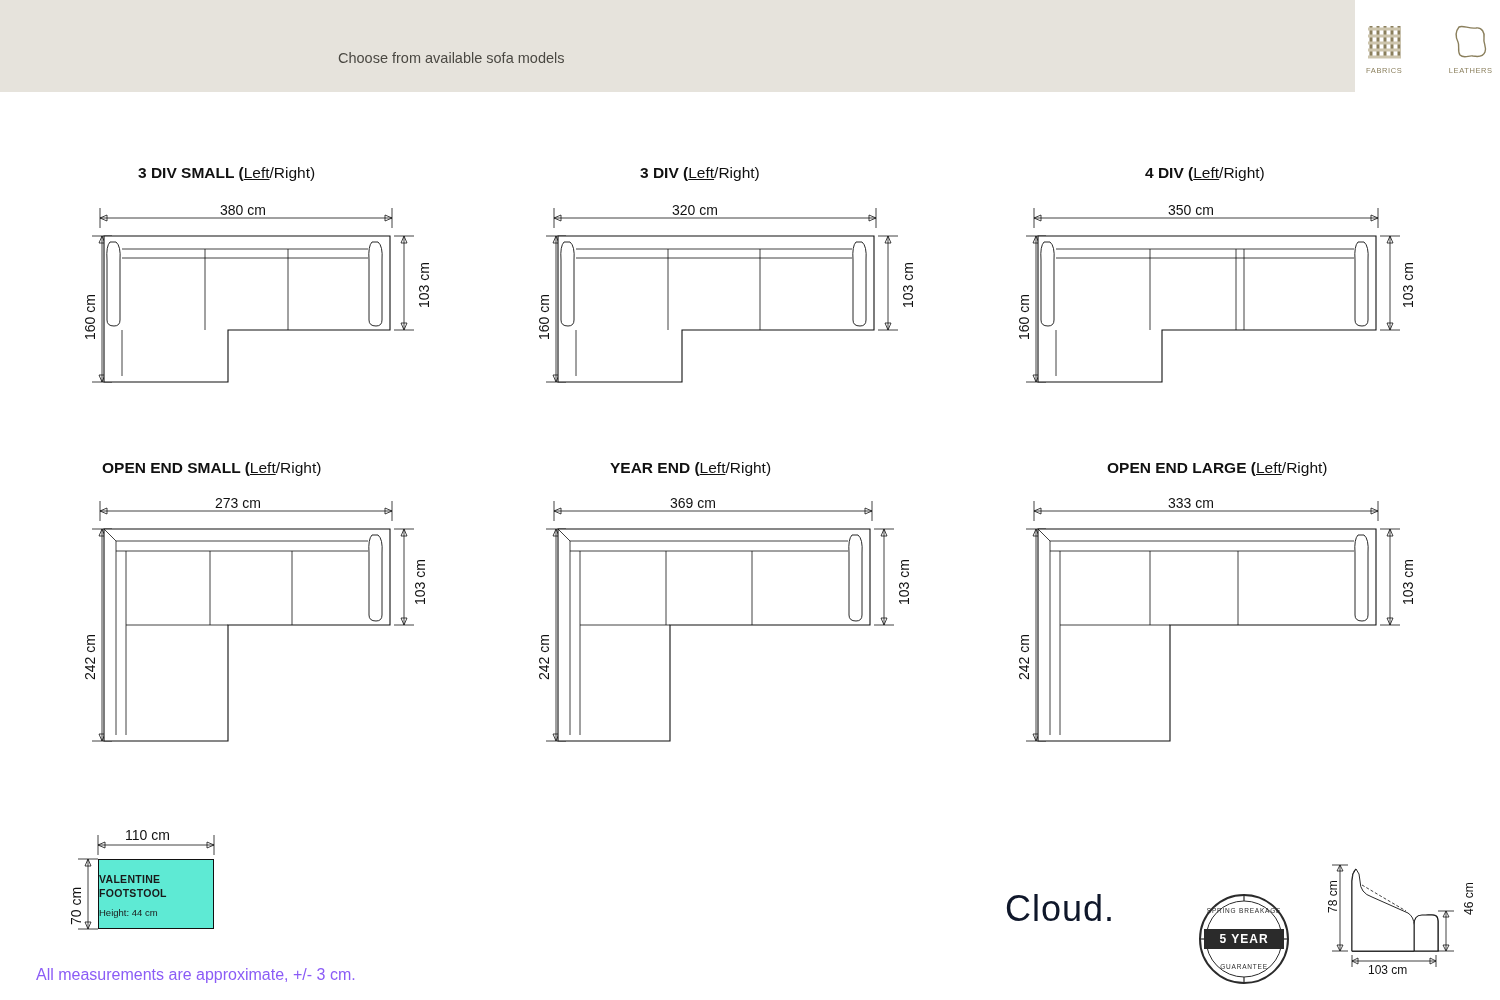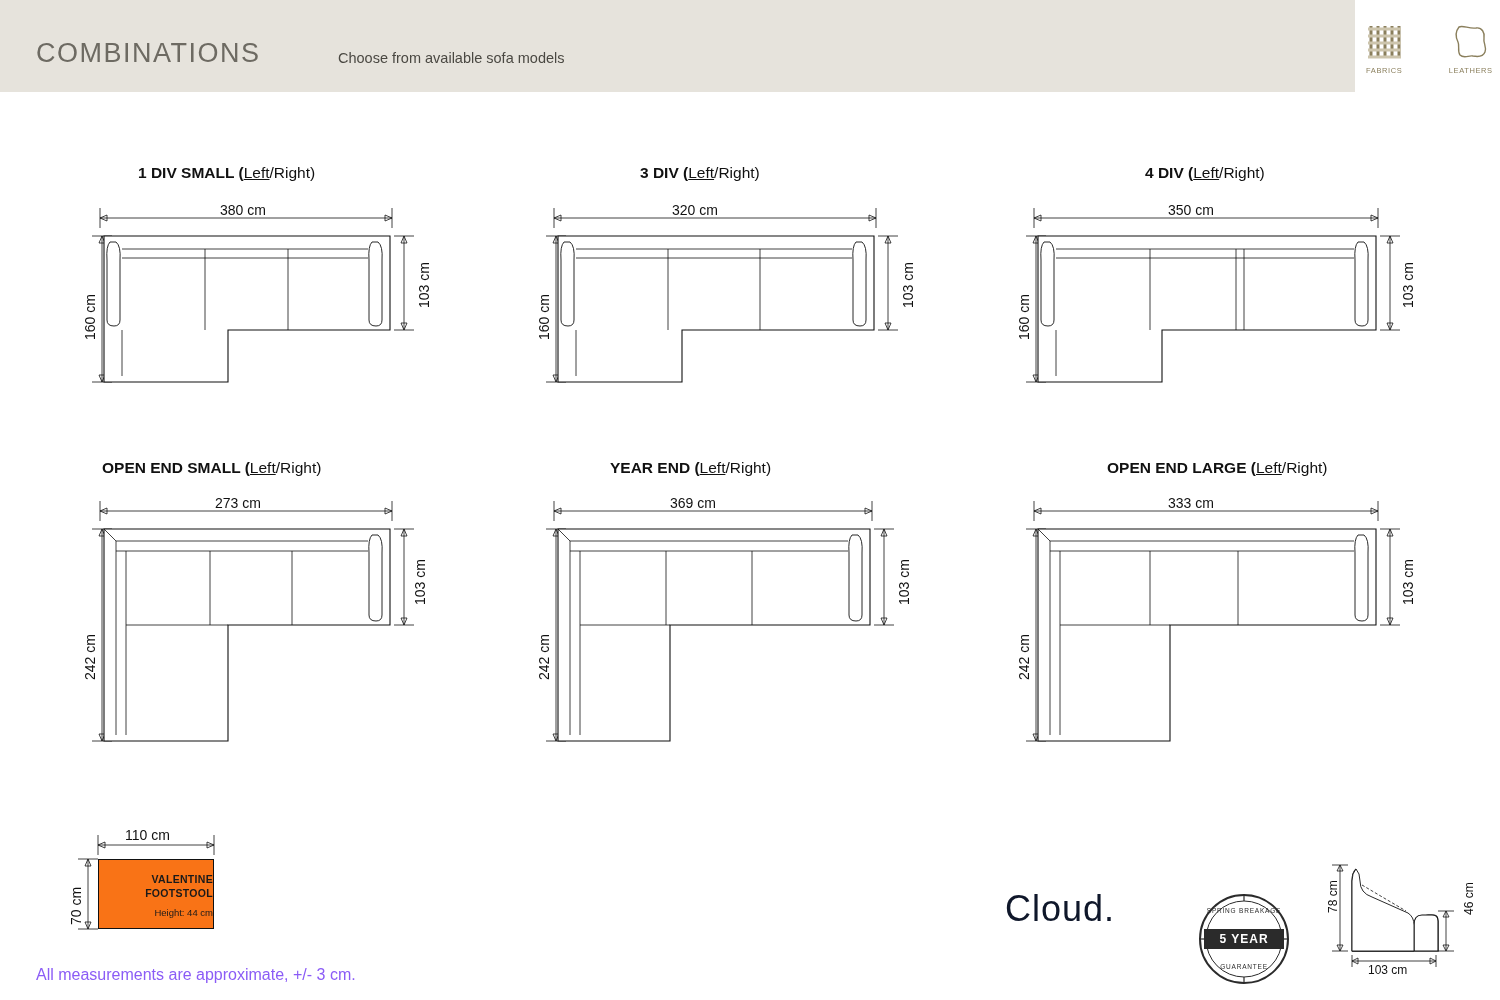--- a/index.html
+++ b/index.html
@@ -103,22 +103,22 @@
   svg { display: block; overflow: visible; }
   .ln-thin { stroke: #111; stroke-width: 0.8; fill: none; }
   .sofa { stroke: #111; stroke-width: 1.1; fill: #ffffff; }
   .sofa-in { stroke: #111; stroke-width: 0.9; fill: #ffffff; }
   .dim { stroke: #111; stroke-width: 0.8; fill: none; }
 
   
   .footstool-box {
     position: absolute;
     border: 1px solid #111;
-    background: #f97316;
-    text-align: right;
+    background: #5eead4;
+    text-align: left;
     box-sizing: border-box;
   }
   .fs-name {
     font-size: 10.5px;
     font-weight: bold;
     line-height: 14px;
     margin-top: 12px;
     letter-spacing: .3px;
   }
   .fs-h {
@@ -171,21 +171,20 @@
     letter-spacing: 1px;
     display: flex;
     align-items: center;
     justify-content: center;
   }
 </style>
 </head>
 <body>
 
 <div class="header">
-  <div class="header-title">COMBINATIONS</div>
   <div class="header-sub">Choose from available sofa models</div>
   <div class="header-icons">
     <div class="hicon">
       <div class="glyph">
         <svg width="34" height="36" viewBox="0 0 34 36">
           <g stroke="#8a7f5c" stroke-width="3" fill="none">
             <line x1="4" y1="2" x2="4" y2="34"></line>
             <line x1="11" y1="2" x2="11" y2="34"></line>
             <line x1="18" y1="2" x2="18" y2="34"></line>
             <line x1="25" y1="2" x2="25" y2="34"></line>
@@ -208,21 +207,21 @@
           <path d="M6 3 C2 8 3 14 5 18 C7 22 4 27 7 31 C11 35 16 31 20 32 C25 33 30 33 32 28 C34 23 30 19 31 14 C32 9 29 3 23 4 C16 5 10 1 6 3 Z" fill="none" stroke="#8a7f5c" stroke-width="1.4"></path>
         </svg>
       </div>
       <div class="cap">LEATHERS</div>
     </div>
   </div>
 </div>
 
 <div class="diagram" style="left:60px; top:150px; width:400px; height:260px;">
   <div class="d-title" style="left:78px; top:14px;">
-    <span>1 DIV SMALL (</span><span class="reg und">Left</span><span class="reg">/Right)</span>
+    <span>3 DIV SMALL (</span><span class="reg und">Left</span><span class="reg">/Right)</span>
   </div>
   <div class="dimlabel" style="left:160px; top:52px;">380 cm</div>
   <div class="dimlabel vert" style="left:22px; top:190px;">160 cm</div>
   <div class="dimlabel vert" style="left:356px; top:158px;">103 cm</div>
 
   <svg width="400" height="260" viewBox="0 0 400 260">
 
     <path class="dim" d="M40 58 L40 78 M332 58 L332 78"></path>
     <path class="dim" d="M40 68 L332 68"></path>
     <path class="dim" d="M40 68 l7 -3 l0 6 z" fill="#111"></path>

